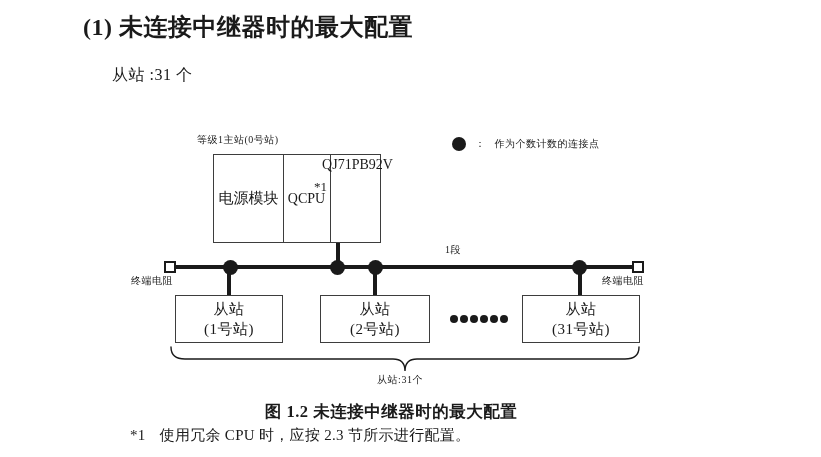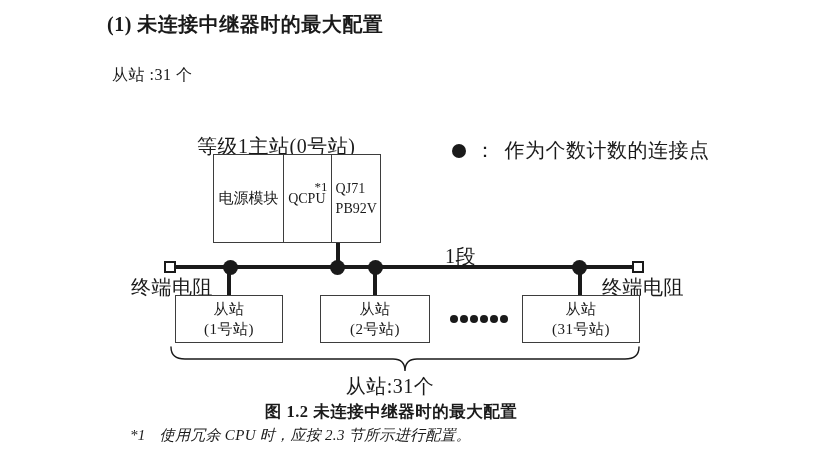--- a/index.html
+++ b/index.html
@@ -2,23 +2,23 @@
 <html><head>
 <meta charset="utf-8">
 <style>
   html,body { margin:0; padding:0; background:#ffffff; }
   .page {
     position:relative; width:821px; height:457px; background:#ffffff;
     font-family:"Liberation Serif","DejaVu Serif",serif;
     color:#1a1a1a; overflow:hidden;
   }
   .abs { position:absolute; }
-  .heading { font-size:20px; font-weight:bold; letter-spacing:0.5px; white-space:nowrap;margin-left:24px; }
+  .heading { font-size:24px; font-weight:bold; letter-spacing:0.5px; white-space:nowrap; }
   .spec { font-size:16px; letter-spacing:0.5px; white-space:nowrap; }
-  .lbl { font-size:20px; letter-spacing:0.5px; white-space:nowrap; }
+  .lbl { font-size:10px; letter-spacing:0.5px; white-space:nowrap; }
   .master-box {
     display:flex; border:1.5px solid #3d3d3d; background:#ffffff; box-sizing:border-box;margin-left:18px;
   }
   .mcell { box-sizing:border-box; position:relative; font-size:15px; }
   .mcell + .mcell { border-left:1.2px solid #3d3d3d; }
   .cell-center { display:flex; align-items:center; justify-content:center; height:100%; }
   .latin { font-size:14px; letter-spacing:0; }
   .busline { background:#1a1a1a; height:4px; }
   .dropline { background:#1a1a1a; width:4px; }
   .conn-dot { width:15px; height:15px; border-radius:50%; background:#1a1a1a; }
@@ -51,21 +51,21 @@
 
   <div class="abs master-box" style="left:195px; top:154px; width:168px; height:89px;">
     <div class="mcell" style="width:70px;">
       <div class="cell-center">电源模块</div>
     </div>
     <div class="mcell" style="width:48px;">
       <span class="note-sup">*1</span>
       <div class="cell-center latin" style="justify-content:flex-start; padding-left:4px;">QCPU</div>
     </div>
     <div class="mcell" style="width:50px;">
-      <div class="cell-center latin" style="flex-direction:column; align-items:flex-start; padding-left:4px; line-height:1.4;">
+      <div class="cell-center latin" style="align-items:flex-start; padding-left:4px; line-height:1.4;">
         <span>QJ71</span>
         <span>PB92V</span>
       </div>
     </div>
   </div>
 
   <div class="abs legend" style="left:452px; top:137px;">
     <span class="legend-dot"></span>
     <span class="lbl">：</span>
     <span class="lbl">作为个数计数的连接点</span>
@@ -108,21 +108,21 @@
     <span class="edot"></span>
     <span class="edot"></span>
     <span class="edot"></span>
     <span class="edot"></span>
     <span class="edot"></span>
   </div>
 
   <svg class="abs" style="left:169px; top:346px;" width="472" height="28" viewBox="0 0 472 28">
     <path d="M 2 1 Q 2 13 16 13 L 224 13 Q 236 13 236 25 Q 236 13 248 13 L 456 13 Q 470 13 470 1" fill="none" stroke="#1a1a1a" stroke-width="1.4" stroke-linecap="round"></path>
   </svg>
-  <div class="abs lbl" style="left:320px; top:373px; width:140px; text-align:center;">从站:31个</div>
+  <div class="abs lbl" style="left:330px; top:373px; width:140px; text-align:center;">从站:31个</div>
 
   <div class="abs caption" style="left:0px; top:401px; width:782px;">图 1.2 未连接中继器时的最大配置</div>
 
-  <div class="abs footnote" style="left:130px; top:426px;font-style:italic;">
+  <div class="abs footnote" style="left:130px; top:426px;">
     <span class="fmark">*1</span><span>使用冗余 CPU 时，应按 2.3 节所示进行配置。</span>
   </div>
 
 </div>
 
 </body></html>

